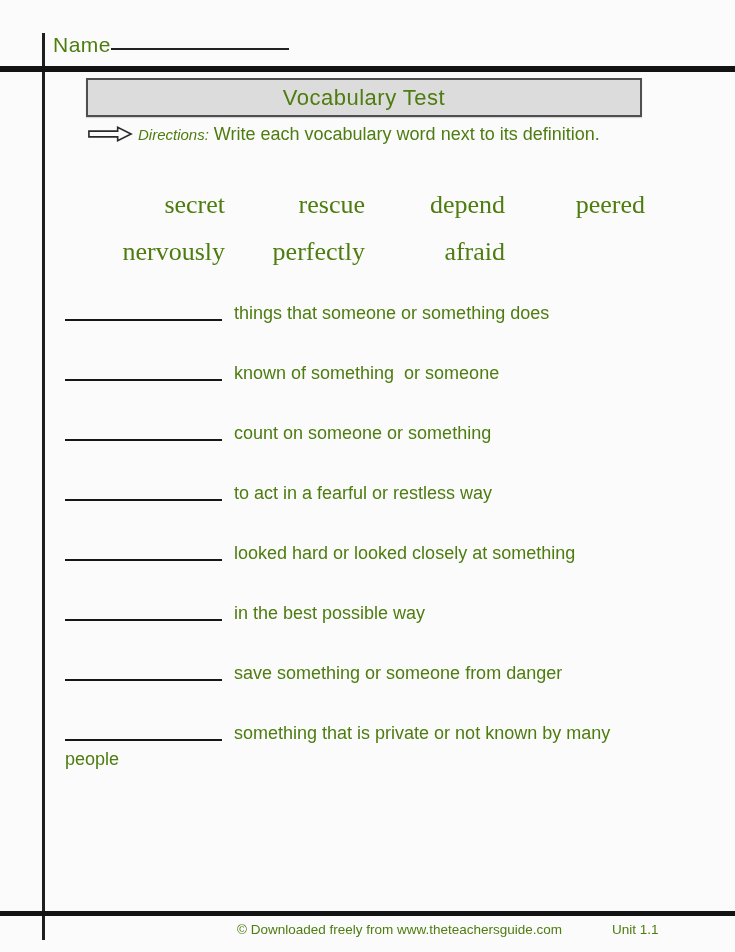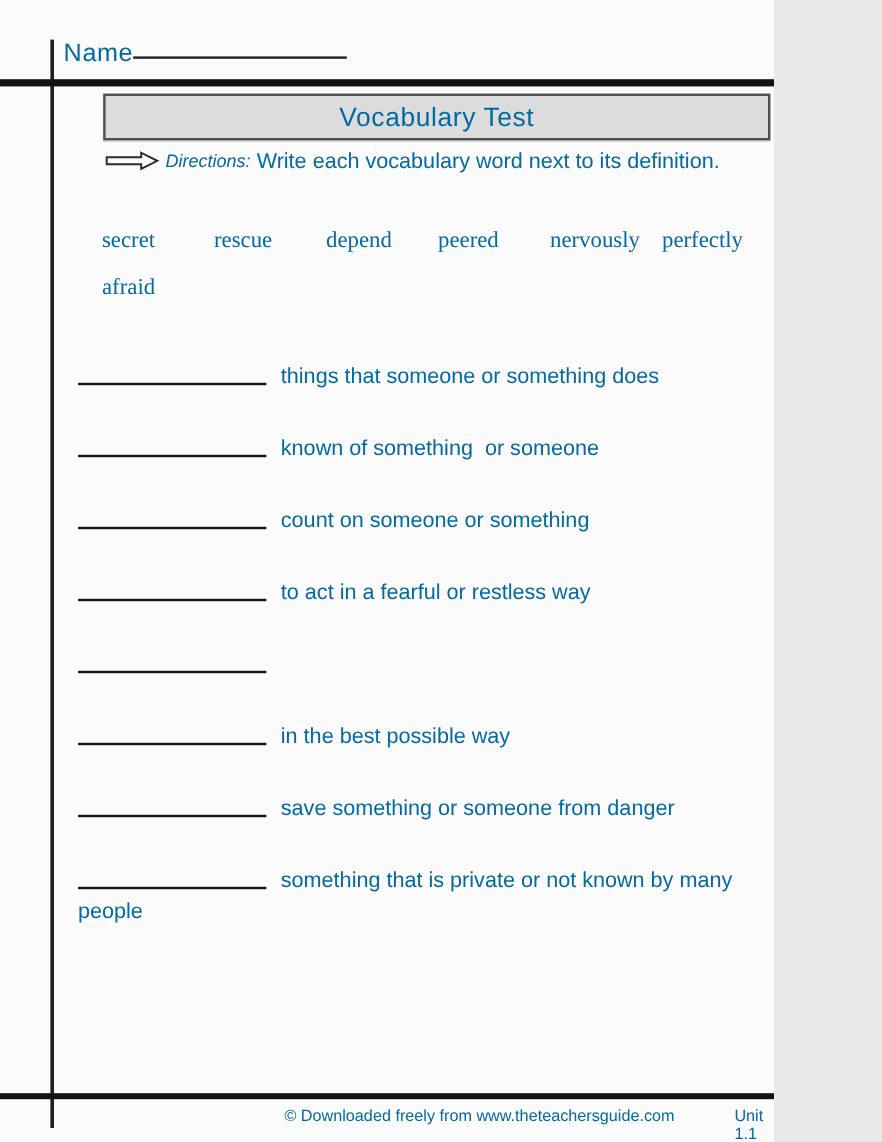--- a/index.html
+++ b/index.html
@@ -2,26 +2,26 @@
 <html><head>
 <meta charset="utf-8">
 <style>
   html, body {
     margin: 0;
     padding: 0;
     background: #e9e9e9;
   }
   .page {
     position: relative;
-    width: 645px;
+    width: 735px;
     height: 952px;
     background: #fbfbfb;
     overflow: hidden;
     font-family: "Liberation Sans", sans-serif;
-    color: #0369a1;
+    color: #4d7c0f;
   }
   
   .v-margin-line {
     position: absolute;
     left: 42px;
     top: 33px;
     width: 3px;
     height: 907px;
     background: #1f1f1f;
   }
@@ -83,25 +83,25 @@
   .directions-label { font-size: 15px; font-style: italic; }
   .directions-text { font-size: 18px; }
 
   
   .word-bank {
     position: absolute;
     left: 85px;
     top: 190px;
     width: 560px;
     display: grid;
-    grid-template-columns: repeat(6, 1fr);
+    grid-template-columns: repeat(4, 1fr);
     row-gap: 17px;
     font-family: "Liberation Serif", serif;
-    font-size: 19px;
-    text-align: left;
+    font-size: 26px;
+    text-align: right;
   }
 
   
   .def-row {
     position: absolute;
     left: 65px;
     width: 588px;
     font-size: 18px;
     line-height: 26px;
   }
@@ -170,21 +170,21 @@
   <div class="def-row" style="top:360px">
     <span class="answer-blank"></span><span class="def-text">known of something  or someone</span>
   </div>
   <div class="def-row" style="top:420px">
     <span class="answer-blank"></span><span class="def-text">count on someone or something</span>
   </div>
   <div class="def-row" style="top:480px">
     <span class="answer-blank"></span><span class="def-text">to act in a fearful or restless way</span>
   </div>
   <div class="def-row" style="top:540px">
-    <span class="answer-blank"></span>
+    <span class="answer-blank"></span><span class="def-text">looked hard or looked closely at something</span>
   </div>
   <div class="def-row" style="top:600px">
     <span class="answer-blank"></span><span class="def-text">in the best possible way</span>
   </div>
   <div class="def-row" style="top:660px">
     <span class="answer-blank"></span><span class="def-text">save something or someone from danger</span>
   </div>
   <div class="def-row" style="top:720px">
     <span class="answer-blank"></span><span class="def-text">something that is private or not known by many people</span>
   </div>

